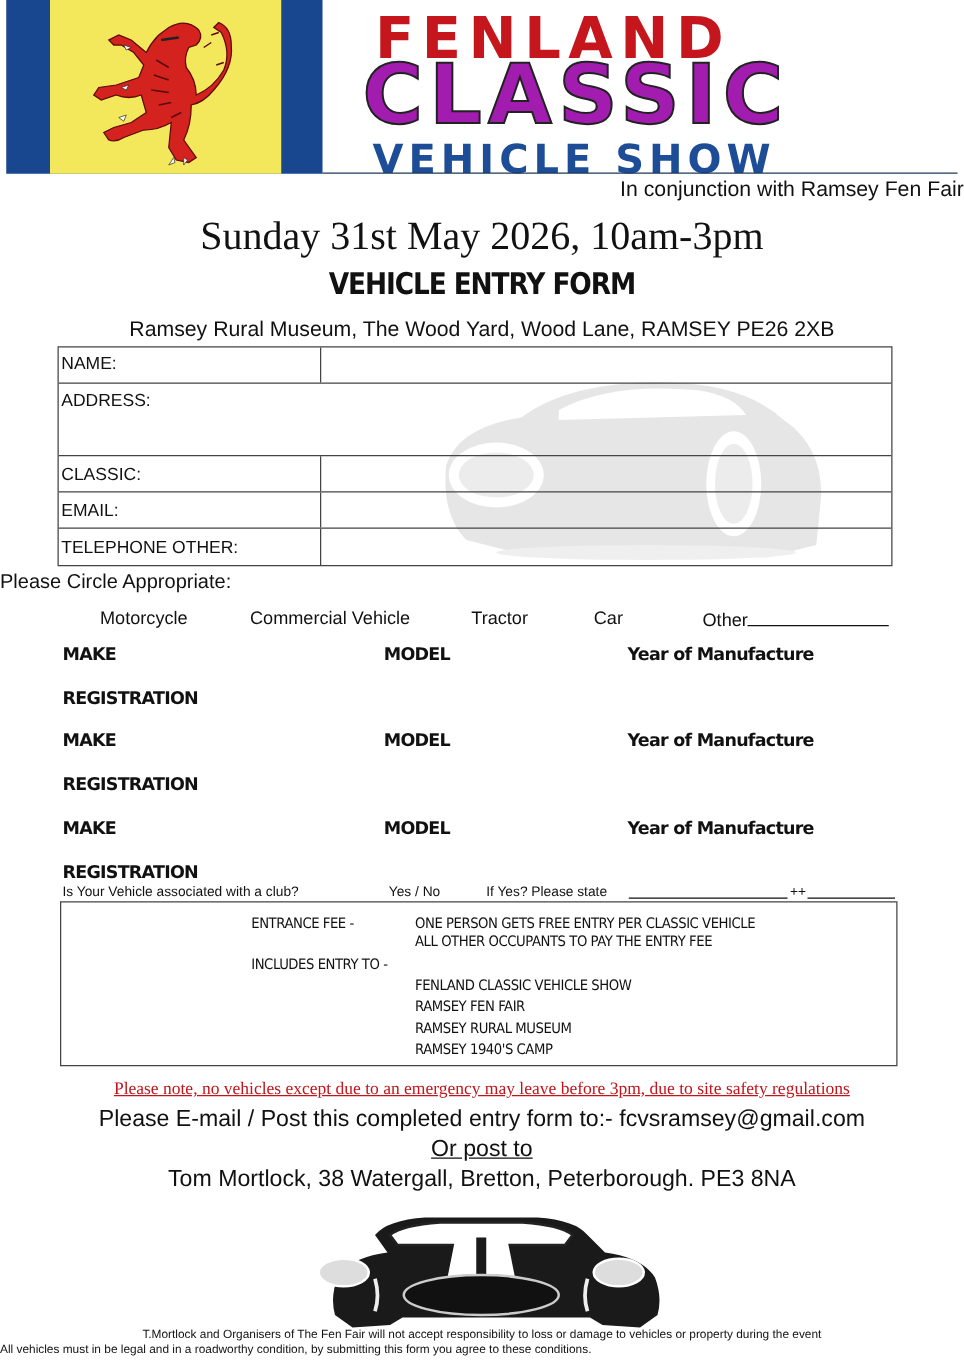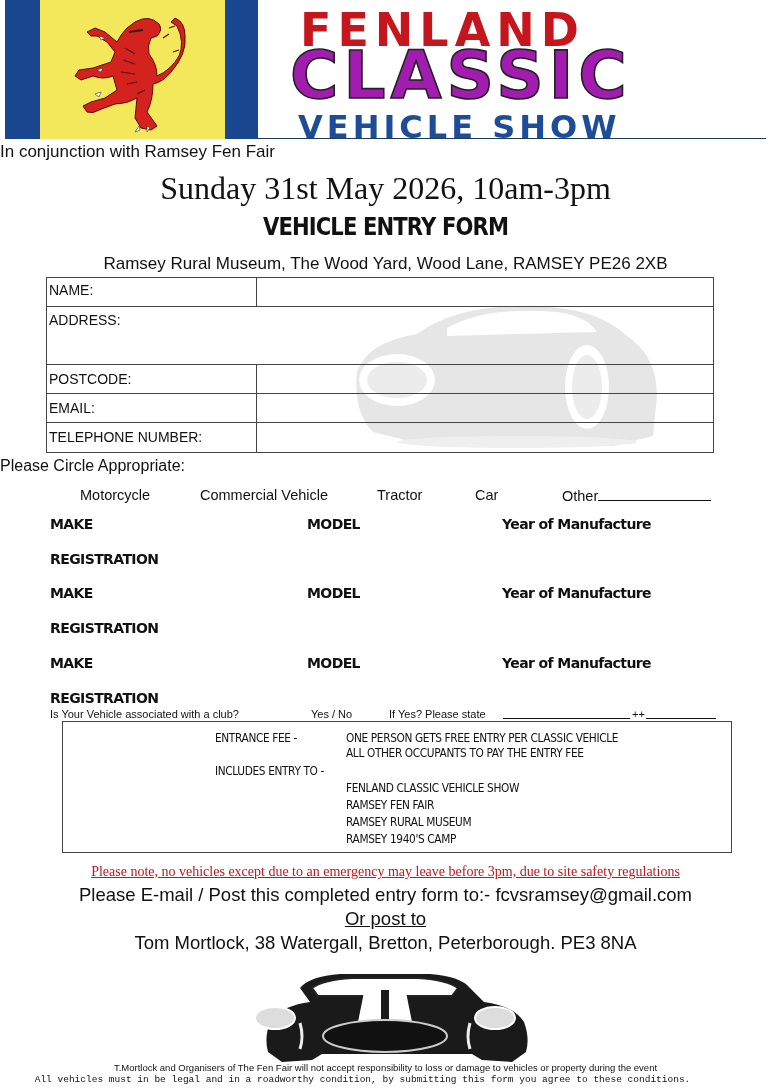--- a/index.html
+++ b/index.html
@@ -11,21 +11,21 @@
   .flag { position: absolute; left: 5px; top: 0; width: 253px; height: 139px; background: #18478f; }
   .flag-yellow { position: absolute; left: 35px; top: 0; width: 185px; height: 139px; background: #f3e85c; }
   .lion { position: absolute; left: 60px; top: 8px; width: 130px; height: 126px; }
   .title-wrap { position: absolute; left: 290px; top: 4px; width: 470px; height: 132px; }
   .t-fenland { position: absolute; left: 10px; top: 2px; font-family: "DejaVu Sans", sans-serif; font-weight: bold; color: #c4161c; font-size: 46px; letter-spacing: 6px; line-height: 48px; }
   .t-classic { position: absolute; left: 0; top: 42px; font-family: "DejaVu Sans", sans-serif; font-weight: bold; color: #a21caf; font-size: 66px; letter-spacing: 5px; line-height: 60px;
      -webkit-text-stroke: 1.6px #222; }
   .t-vehicle { position: absolute; left: 8px; top: 92px; font-family: "DejaVu Sans", sans-serif; font-weight: bold; color: #1d4d96; font-size: 32px; letter-spacing: 4px; line-height: 38px; }
   .header-rule { position: absolute; left: 258px; top: 138px; width: 508px; height: 1px; background: #1c3a5a; }
 
-  .conj { top: 142px; left: 0; width: 771px; text-align: left; font-size: 17px; }
+  .conj { top: 142px; left: 0; width: 771px; text-align: right; font-size: 17px; }
   .date { top: 168px; left: 0; width: 771px; text-align: center; font-family: "Liberation Serif", serif; font-size: 32px; line-height: 40px; }
   .formtitle { top: 213px; left: 0; width: 771px; text-align: center; font-family: "DejaVu Sans", sans-serif; font-weight: bold; font-size: 24px; letter-spacing: -1px; transform: scaleX(0.88); }
   .venue { top: 254px; left: 0; width: 771px; text-align: center; font-size: 17px; }
 
   
   .details { position: absolute; left: 46px; top: 277px; width: 668px; height: 176px; border: 1.5px solid #444; }
   .watermark { position: absolute; left: 290px; top: 14px; width: 330px; height: 156px; opacity: 0.18; }
   .row { position: absolute; left: 0; width: 100%; border-bottom: 1.5px solid #444; }
   .row:last-child { border-bottom: none; }
   .lbl { position: absolute; left: 2px; top: 4px; font-size: 14px; }
@@ -33,31 +33,31 @@
 
   .circle { top: 457px; left: 0; width: 771px; text-align: left; font-size: 16px; }
   .types { position: absolute; top: 487px; font-size: 14.5px; }
   .other-line { display: inline-block; width: 113px; border-bottom: 1px solid #111; height: 14px; vertical-align: baseline; }
 
   .vrow { position: absolute; font-weight: bold; font-size: 14px; font-family: "DejaVu Sans", sans-serif; letter-spacing: -0.6px; }
 
   .club { position: absolute; top: 708px; font-size: 11px; }
   .uline { display: inline-block; border-bottom: 1px solid #111; height: 11px; }
 
-  .feebox { position: absolute; left: 48px; top: 721px; width: 670px; height: 132px; border: 1.5px solid #444; margin-left: 14px; }
+  .feebox { position: absolute; left: 48px; top: 721px; width: 670px; height: 132px; border: 1.5px solid #444; }
   .fee { position: absolute; font-size: 11.5px; font-family: "DejaVu Sans", sans-serif; letter-spacing: -0.4px; transform-origin: left; transform: scaleX(0.92); white-space: nowrap; }
 
   .note { top: 864px; left: 0; width: 771px; text-align: center; font-family: "Liberation Serif", serif; font-size: 14px; color: #c0151b; text-decoration: underline; }
   .send { top: 884px; left: 0; width: 771px; text-align: center; font-size: 18.5px; }
   .orpost { top: 908px; left: 0; width: 771px; text-align: center; font-size: 18.5px; text-decoration: underline; }
   .postaddr { top: 932px; left: 0; width: 771px; text-align: center; font-size: 18.5px; }
 
   .car-bottom { position: absolute; left: 230px; top: 968px; width: 310px; height: 95px; }
   .disc1 { top: 1062px; left: 0; width: 771px; text-align: center; font-size: 9.5px; }
-  .disc2 { top: 1074px; left: 0; width: 725px; text-align: center; font-size: 9.5px; font-family: Liberation Mono, monospace; }
+  .disc2 { top: 1074px; left: 0; width: 725px; text-align: left; font-size: 9.5px; }
 </style>
 </head>
 <body>
 
 <div class="flag">
   <div class="flag-yellow"></div>
   <svg class="lion" viewBox="0 0 130 126">
     <g fill="#d4221e" stroke="#5a0a0a" stroke-width="1">
       <path d="M70 14 q14 -8 24 2 q4 6 -2 12 l-6 2 q-4 8 -2 16 q8 10 8 22 q14 -6 22 -20 q6 -14 -2 -30 l-6 -4 l4 -4 q10 4 10 18 q2 18 -14 36 q-8 10 -18 12 q0 16 -6 28 l10 14 l-6 4 l-10 -2 l-6 -10 l2 -20 q-10 6 -22 6 l-16 6 q-6 4 -12 2 l-4 -6 l8 -4 l14 -4 l12 -8 l-4 -14 q-10 4 -20 0 l-12 4 l-6 -4 l4 -6 l14 -2 l18 -6 l4 -10 l-8 -10 l-10 -6 l-6 0 l-4 -4 l8 -4 l10 4 l12 10 q4 -8 10 -14 z"></path>
     </g>
@@ -100,29 +100,29 @@
 
   <div class="row" style="top:29px;height:58px;">
     <span class="lbl" style="top:5px;">ADDRESS:</span>
     <div class="abs" style="left:120px;top:0;right:0;bottom:0;"></div>
   </div>
   <div class="row" style="top:0;height:29px;">
     <span class="lbl">NAME:</span>
     <div class="cell-input"></div>
   </div>
   <div class="row" style="top:87px;height:29px;">
-    <span class="lbl" style="top:6px;">POSTCODE:</span>
+    <span class="lbl" style="top:6px;">CLASSIC:</span>
     <div class="cell-input"></div>
   </div>
   <div class="row" style="top:116px;height:29px;">
     <span class="lbl" style="top:6px;">EMAIL:</span>
     <div class="cell-input"></div>
   </div>
   <div class="row" style="top:145px;height:29px;border-bottom:none;">
-    <span class="lbl" style="top:6px;">TELEPHONE NUMBER:</span>
+    <span class="lbl" style="top:6px;">TELEPHONE OTHER:</span>
     <div class="cell-input"></div>
   </div>
 </div>
 
 <div class="abs circle">Please Circle Appropriate:</div>
 <span class="types" style="left:80px;">Motorcycle</span>
 <span class="types" style="left:200px;">Commercial Vehicle</span>
 <span class="types" style="left:377px;">Tractor</span>
 <span class="types" style="left:475px;">Car</span>
 <span class="types" style="left:562px;"><span>Other</span><span class="other-line"></span></span>

